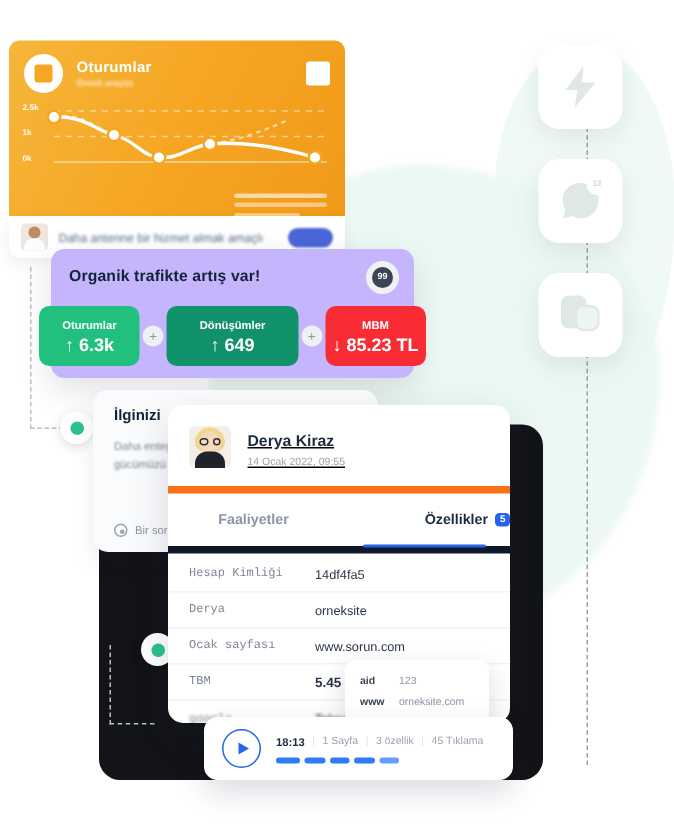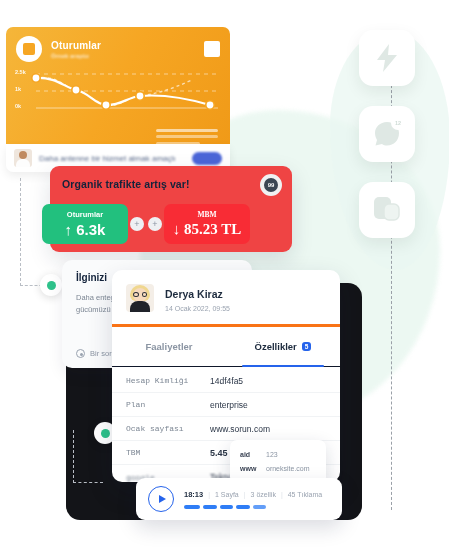--- a/index.html
+++ b/index.html
@@ -79,37 +79,37 @@
     display:flex; align-items:center; padding: 0 8px; overflow:hidden;
   }
   .strip .av { width: 18px; height:18px; border-radius:3px; background:#efe6dd; flex:0 0 auto; position:relative; overflow:hidden;}
   .strip .av .head { position:absolute; left:5px; top:2px; width:8px; height:8px; border-radius:50%; background:#c08a60;}
   .strip .av .body { position:absolute; left:2px; top:10px; width:14px; height:9px; border-radius:6px 6px 0 0; background:#fdfdfd;}
   .strip .txt { margin-left: 7px; font-size: 8px; color:#5b6b8c; filter: blur(1.1px); white-space:nowrap; }
   .strip .pill { margin-left:auto; width: 30px; height: 13px; border-radius: 7px; background:#4b66d8; filter: blur(.8px); flex:0 0 auto;}
 
   
   .stats-card {
-    position:absolute; left:50px; top:166px; width:242px; height:86px;
-    background:#ef4444; border-radius: 9px; box-shadow: 0 8px 22px rgba(20,30,60,.13);
+    position:absolute; left:34px; top:166px; width:242px; height:86px;
+    background:#c4b5fd; border-radius: 9px; box-shadow: 0 8px 22px rgba(20,30,60,.13);
     padding: 12px 12px 0 12px;
   }
   .stats-title { font-size: 10.5px; font-weight: 800; color:#13233b; letter-spacing:.1px; }
   .stats-badge {
     position:absolute; right: 10px; top: 8px; width: 22px; height:22px; border-radius:50%;
     background:#3b4654; border: 4px solid #f0f1f2; color:#fff; font-size:6px; font-weight:800;
     display:flex; align-items:center; justify-content:center;
   }
   .chips { position:absolute; left:0; top:38px; width:100%; display:flex; align-items:center; }
   .chip { height:40px; border-radius: 7px; color:#fff; display:flex; flex-direction:column; align-items:center; justify-content:center; gap:2px; }
   .chip .lbl { font-size: 7.5px; font-weight: 700; }
-  .chip .val { font-size: 15px; font-weight: 800; }
+  .chip .val { font-size: 12px; font-weight: 800; }
   .chip-a { width: 86px; background:#22c07e; margin-left: -8px; }
   .chip-b { width: 112px; background:#12926a; }
-  .chip-c { width: 86px; background:#f82c35; margin-right: -8px; font-family: Liberation Serif, serif; }
+  .chip-c { width: 86px; background:#f82c35; margin-right: -8px; }
   .plus { width: 14px; height:14px; border-radius:50%; background:#eef0f3; color:#8b95a3; font-size:9px; display:flex; align-items:center; justify-content:center; margin: 0 2px; flex:0 0 auto; z-index:2;}
 
   
   .ilg-card {
     position:absolute; left:62px; top:260px; width:190px; height:108px;
     background:#fafbfc; border-radius: 10px; box-shadow: 0 6px 16px rgba(20,30,60,.08);
     padding: 12px 14px;
   }
   .ilg-title { font-size: 10px; font-weight: 800; color:#13233b; }
   .ilg-body { margin-top: 9px; font-size: 7.5px; line-height: 12px; color:#7d8794; filter: blur(.7px); }
@@ -117,35 +117,35 @@
   .ilg-foot .ico { width:9px; height:9px; border-radius:50%; border:1.2px solid #9aa3b0; position:relative; }
   .ilg-foot .ico::after { content:""; position:absolute; left:3px; top:3px; width:3px; height:3px; border-radius:50%; background:#9aa3b0; }
   .ilg-foot .t { font-size:7.5px; color:#8b95a3; filter: blur(.5px); }
 
   
   .prof-card {
     position:absolute; left:112px; top:270px; width:228px; height:212px;
     background:#fff; border-radius: 10px; box-shadow: 0 10px 26px rgba(20,30,60,.16);
     overflow:hidden;
   }
-  .prof-head { display:flex; align-items:center; padding: 14px 14px 12px 14px; border-bottom: 3px solid #f97316; }
+  .prof-head { display:flex; align-items:center; padding: 14px 14px 12px 14px; border-bottom: 5px solid #f97316; text-decoration: underline; }
   .avatar { width: 28px; height: 28px; border-radius: 4px; background: #f4eee7; position:relative; overflow:hidden; flex:0 0 auto;}
   .avatar .hair { position:absolute; left:4px; top:1px; width:20px; height:16px; border-radius:10px 10px 6px 6px; background:#f0d78f; }
   .avatar .face { position:absolute; left:7px; top:4px; width:14px; height:14px; border-radius:50%; background:#f6d9bd; }
   .avatar .glass { position:absolute; left:7px; top:8px; width:14px; height:5px; }
   .avatar .glass b { position:absolute; top:0; width:5.5px; height:5px; border:1px solid #2c2f36; border-radius:50%; box-sizing:border-box; }
   .avatar .glass b:first-child { left:0; } .avatar .glass b:last-child { right:0; }
   .avatar .torso { position:absolute; left:4px; bottom:0; width:20px; height:11px; border-radius:8px 8px 0 0; background:#20232a; }
   .prof-name { font-size: 10.5px; font-weight: 700; color:#1d2b3e; }
   .prof-date { font-size: 7px; color:#9aa3b0; margin-top: 3px; filter: blur(.4px); }
   .prof-meta { margin-left: 11px; }
 
-  .tabs { display:flex; height: 40px; border-bottom: 1px solid #0f172a; }
+  .tabs { display:flex; height: 40px; border-bottom: 5px solid #0f172a; }
   .tab { flex:1; display:flex; align-items:center; justify-content:center; gap:5px; font-size: 9.5px; color:#8b95a3; font-weight:600; position:relative; }
-  .tab.active { color:#1d2b3e; font-weight:800; }
+  .tab.active { color:#1d2b3e; font-weight:800;justify-content:flex-end; }
   .tab.active::after { content:""; position:absolute; left: 16px; right:16px; bottom:-1px; height:2.5px; background:#2563eb; border-radius:2px; }
   .tab .cnt { background:#2563eb; color:#fff; font-size:6.5px; font-weight:800; border-radius:3px; padding: 1px 3px; }
 
   .rows { padding: 2px 0 0 0; }
   .row { display:flex; align-items:center; height: 24px; padding: 0 14px; border-bottom: 1px solid #f1f3f5; }
   .row .k { width: 84px; font-size: 8px; color:#7d8794;font-family:Liberation Mono, monospace; }
   .row .v { font-size: 8.5px; color:#2b3647; }
   .row.bold .v { font-weight: 800; font-size: 9px; }
   .row.last { border-bottom: none; }
   .row.last .k, .row.last .v { filter: blur(.9px); }
@@ -259,20 +259,24 @@
 
   <div class="stats-card">
     <div class="stats-title">Organik trafikte artış var!</div>
     <div class="stats-badge">99</div>
     <div class="chips">
       <div class="chip chip-a">
         <span class="lbl">Oturumlar</span>
         <span class="val">↑ 6.3k</span>
       </div>
       <span class="plus">+</span>
+      <div class="chip chip-b">
+        <span class="lbl">Dönüşümler</span>
+        <span class="val">↑ 649</span>
+      </div>
       <span class="plus">+</span>
       <div class="chip chip-c">
         <span class="lbl">MBM</span>
         <span class="val">↓ 85.23 TL</span>
       </div>
     </div>
   </div>
 
   <div class="ilg-card">
     <div class="ilg-title">İlginizi</div>
@@ -312,22 +316,22 @@
         <span class="cnt">5</span>
       </div>
     </div>
 
     <div class="rows">
       <div class="row">
         <span class="k">Hesap Kimliği</span>
         <span class="v">14df4fa5</span>
       </div>
       <div class="row">
-        <span class="k">Plan</span>
-        <span class="v">enterprise</span>
+        <span class="k">Derya</span>
+        <span class="v">orneksite</span>
       </div>
       <div class="row">
         <span class="k">Ocak sayfası</span>
         <span class="v">www.sorun.com</span>
       </div>
       <div class="row bold">
         <span class="k">TBM</span>
         <span class="v">5.45 TL</span>
       </div>
       <div class="row last">

